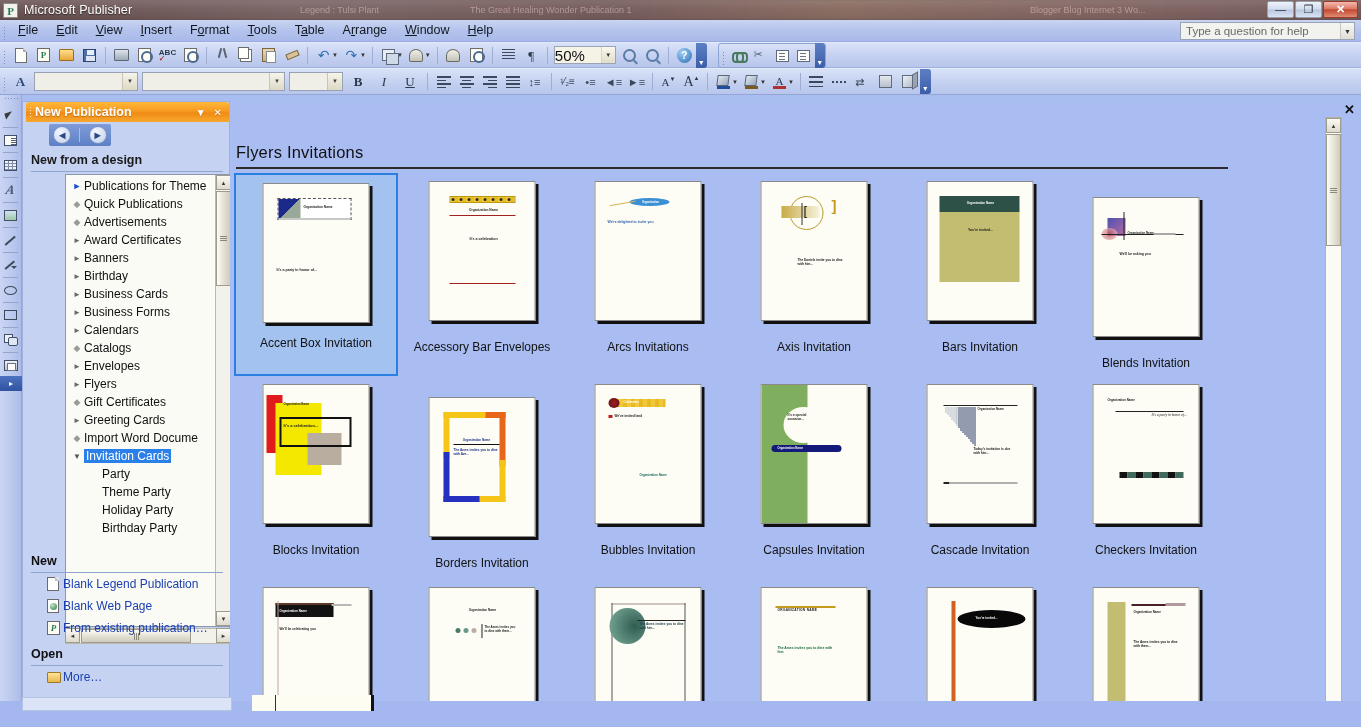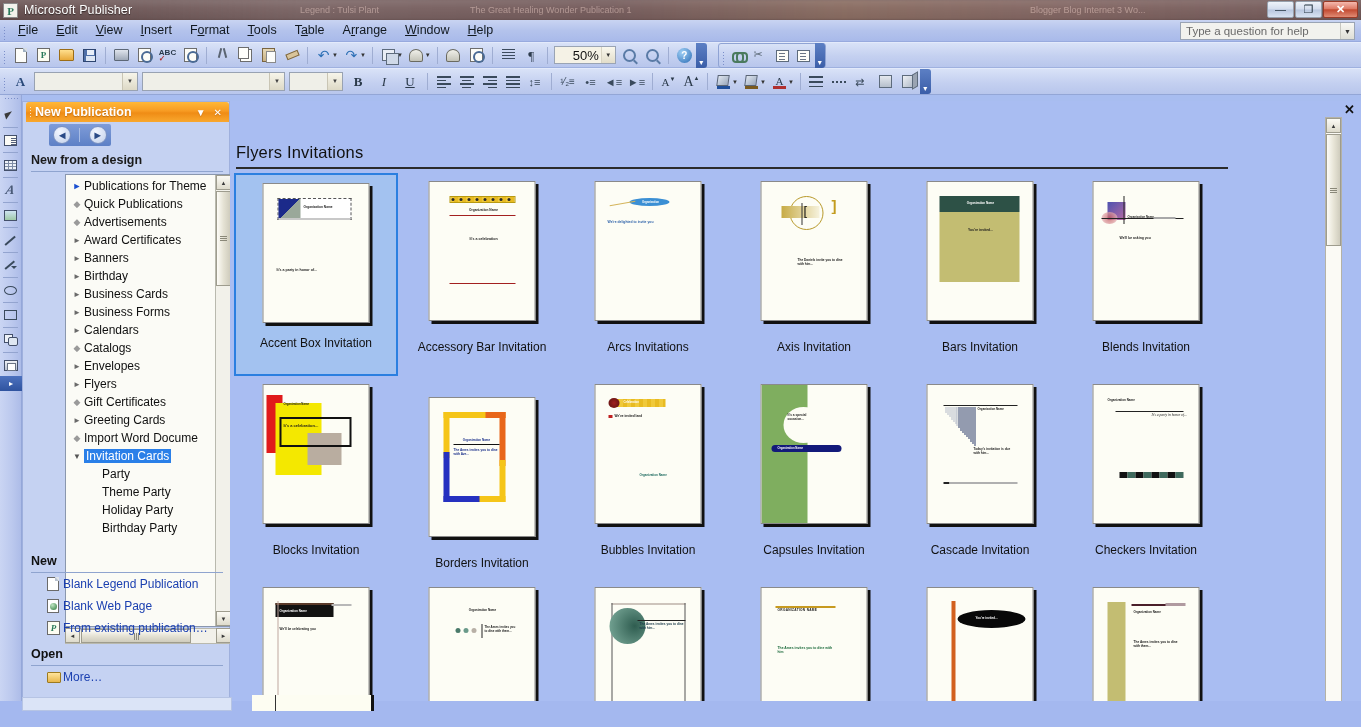--- a/index.html
+++ b/index.html
@@ -101,21 +101,21 @@
     width:23px; height:22px; margin:0 0px; position:relative;
     display:flex; align-items:center; justify-content:center;
     font-size:12px; color:#2b3a4a;
   }
   .tsep { width:1px; height:17px; background:#9fadd2; margin:0 4px; }
   .tcaret { font-size:6px; color:#333; margin-left:-3px; margin-right:2px; }
   .zoombox {
     width:62px; height:18px; background:#f5f2e6; border:1px solid #9aa4b4;
     display:flex; align-items:center; margin:0 2px;
   }
-  .zoombox span { padding-left:18px; font-size:13px; color:#111; }
+  .zoombox span { padding-left:0; font-size:15px; color:#111; }
   .zoombox .dd { margin-left:auto; width:14px; text-align:center; font-size:6px;
      color:#333; border-left:1px solid #d8d4c4;
      background:linear-gradient(to bottom,#faf8ee,#e2ddca); height:16px; line-height:16px; }
   .combobox {
     height:19px; background:#efefe8; border:1px solid #98a2b2;
     display:flex; align-items:center; margin:0 2px;
   }
   .combobox .dd { margin-left:auto; width:15px; height:17px; text-align:center;
     font-size:6px; color:#444; line-height:17px;
     background:linear-gradient(to bottom,#f7f5ea,#ddd9c6); border-left:1px solid #c9c5b4; }
@@ -891,21 +891,21 @@
             <div style="position:absolute;left:54px;top:16px;width:3px;height:3px;background:#2a2a2a;border-radius:50%;"></div>
             <div style="position:absolute;left:62px;top:16px;width:3px;height:3px;background:#2a2a2a;border-radius:50%;"></div>
             <div style="position:absolute;left:70px;top:16px;width:3px;height:3px;background:#2a2a2a;border-radius:50%;"></div>
             <div style="position:absolute;left:78px;top:16px;width:3px;height:3px;background:#2a2a2a;border-radius:50%;"></div>
             <div style="position:absolute;left:26px;top:26px;width:56px;font-size:3.4px;line-height:4.4px;color:#1a1a1a;font-weight:bold;text-align:center;font-size:3.2px;">Organization Name</div>
             <div style="position:absolute;left:20px;top:33px;width:66px;height:1px;background:#a32020;"></div>
             <div style="position:absolute;left:26px;top:55px;width:56px;font-size:3.4px;line-height:4.4px;color:#1a1a1a;font-weight:bold;text-align:center;font-size:3.6px;">It's a celebration</div>
             <div style="position:absolute;left:20px;top:101px;width:66px;height:1px;background:#a32020;"></div>
           </div>
         </div>
-        <div class="gal-label">Accessory Bar Invitation</div>
+        <div class="gal-label">Accessory Bar Envelopes</div>
       </div>
       <div class="gal-cell" style="left: 336px; top: 0px;">
         <div class="thumbframe">
           <div style="position:absolute;left:0;top:0;width:105px;height:138px;overflow:hidden;">
             <div style="position:absolute;left:34px;top:16px;width:40px;height:8px;background:#3b8fd4;border-radius:50%;"></div>
             <div style="position:absolute;left:40px;top:18px;width:30px;font-size:3.4px;line-height:4.4px;color:#1a1a1a;color:#fff;font-size:2.8px;text-align:center;font-weight:bold;">Organization</div>
             <div style="position:absolute;left:14px;top:21px;width:26px;height:1px;background:#d4b45a;transform:rotate(-10deg);"></div>
             <div style="position:absolute;left:12px;top:38px;width:80px;font-size:3.4px;line-height:4.4px;color:#1a1a1a;color:#2a5fa8;font-weight:bold;font-size:3.4px;">We're delighted to invite you</div>
           </div>
         </div>
@@ -928,21 +928,21 @@
         <div class="thumbframe">
           <div style="position:absolute;left:0;top:0;width:105px;height:138px;overflow:hidden;">
             <div style="position:absolute;left:12px;top:14px;width:80px;height:16px;background:#2d5146;"></div>
             <div style="position:absolute;left:30px;top:19px;width:46px;font-size:3.4px;line-height:4.4px;color:#1a1a1a;color:#fff;text-align:center;font-weight:bold;font-size:3px;">Organization Name</div>
             <div style="position:absolute;left:12px;top:30px;width:80px;height:70px;background:#c3bd72;"></div>
             <div style="position:absolute;left:30px;top:46px;width:46px;font-size:3.4px;line-height:4.4px;color:#1a1a1a;text-align:center;font-weight:bold;font-size:3.4px;">You're invited...</div>
           </div>
         </div>
         <div class="gal-label">Bars Invitation</div>
       </div>
-      <div class="gal-cell" style="left: 834px; top: 0px;">
+      <div class="gal-cell" style="left: 834px; top: 16px;">
         <div class="thumbframe">
           <div style="position:absolute;left:0;top:0;width:105px;height:138px;overflow:hidden;">
             <div style="position:absolute;left:14px;top:20px;width:18px;height:18px;background:linear-gradient(135deg,#3a3fa8,#b05a9a);opacity:.9;"></div>
             <div style="position:absolute;left:8px;top:30px;width:16px;height:12px;background:radial-gradient(circle,#c2555c,#f0cfd2);border-radius:50%;opacity:.75;"></div>
             <div style="position:absolute;left:30px;top:14px;width:1px;height:28px;background:#222;"></div>
             <div style="position:absolute;left:8px;top:36px;width:82px;height:1px;background:#222;"></div>
             <div style="position:absolute;left:60px;top:35px;width:22px;height:2px;background:#a8a8a8;"></div>
             <div style="position:absolute;left:34px;top:33px;width:42px;font-size:3.4px;line-height:4.4px;color:#1a1a1a;font-weight:bold;font-size:2.9px;">Organization Name</div>
             <div style="position:absolute;left:26px;top:54px;width:52px;font-size:3.4px;line-height:4.4px;color:#1a1a1a;font-weight:bold;font-size:3.4px;">We'll be asking you</div>
           </div>

